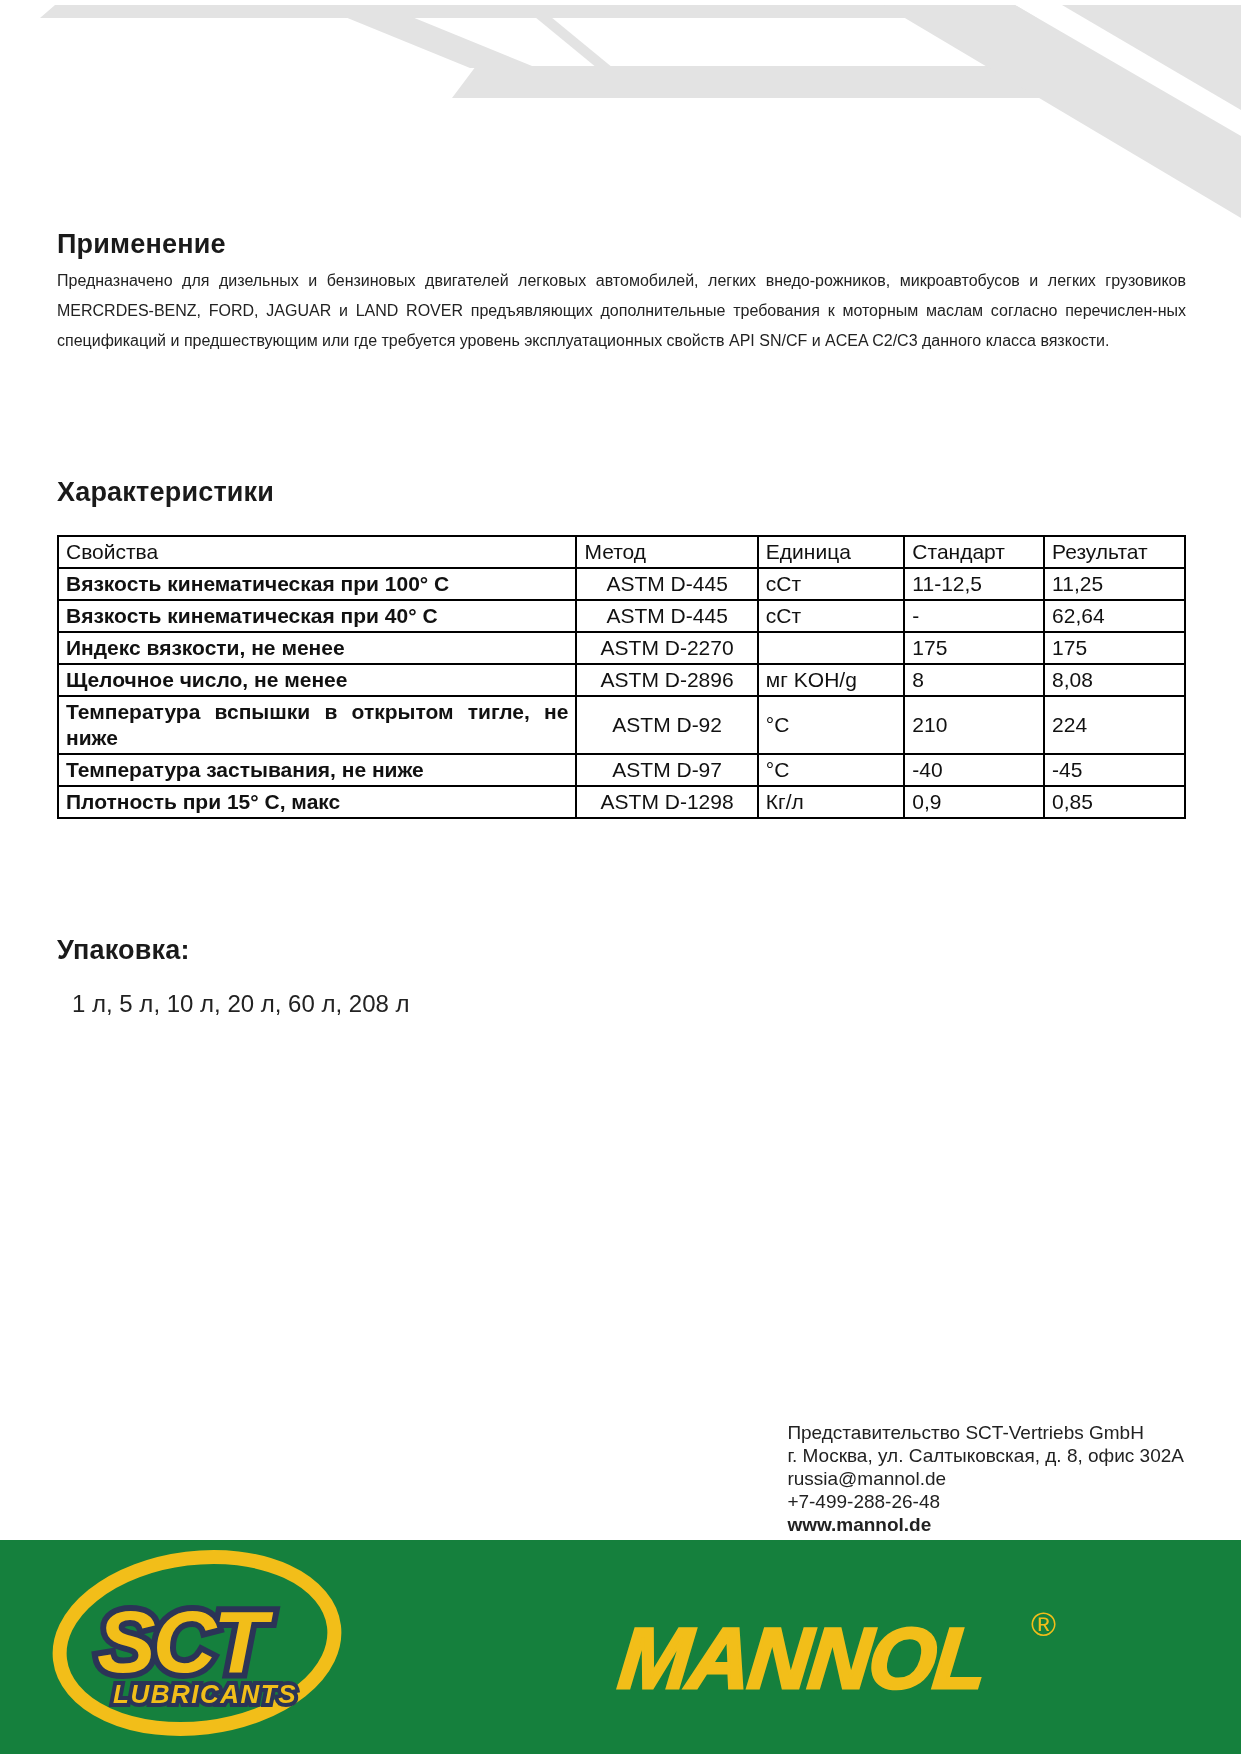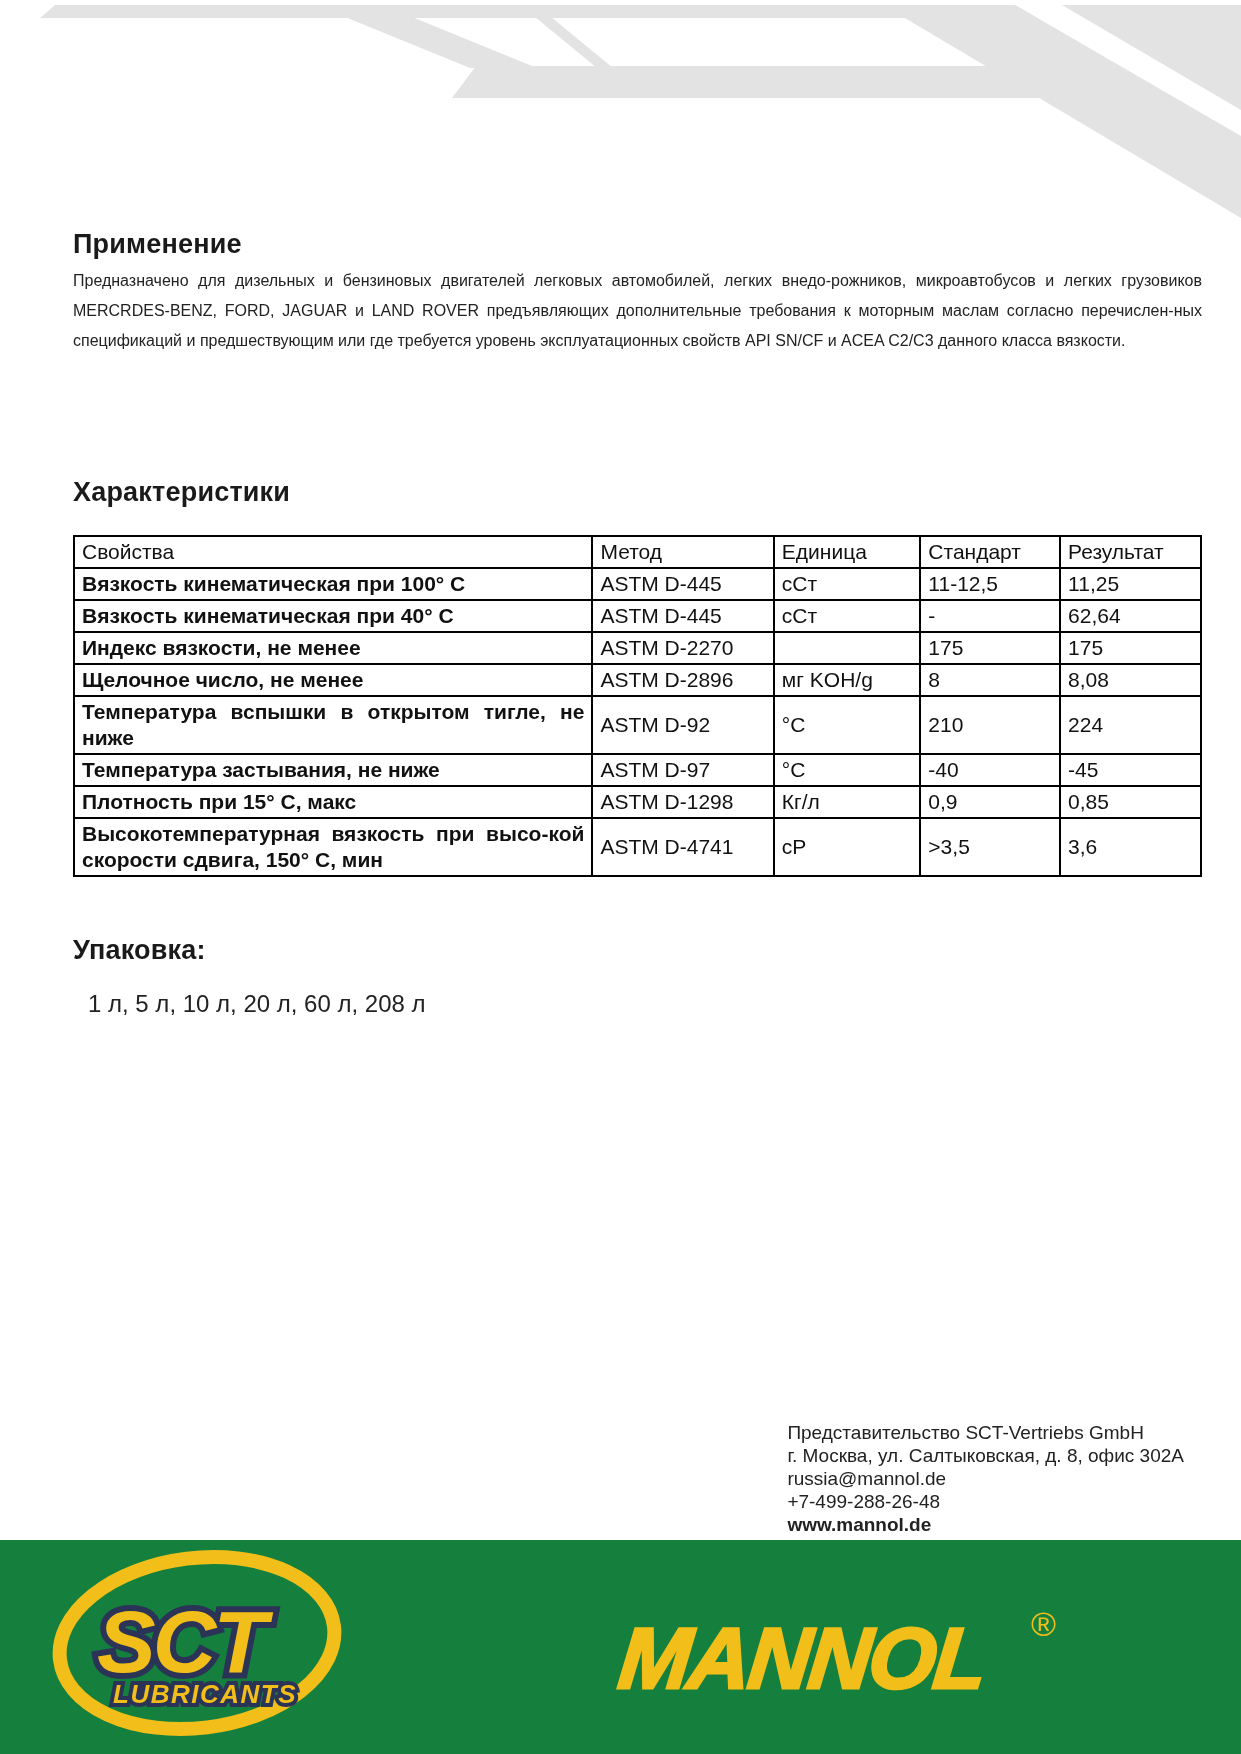--- a/index.html
+++ b/index.html
@@ -6,21 +6,21 @@
   .page{
     position:relative;
     width:1241px;height:1754px;
     margin:0 auto;
     background:#ffffff;
     overflow:hidden;
     font-family:"Liberation Sans", sans-serif;
     color:#1c1c1c;
   }
   .deco{position:absolute;top:0;left:0;}
-  .section{position:absolute;left:73px;width:1129px;}
+  .section{position:absolute;left:57px;width:1129px;}
   .sec-application{top:229px;}
   .sec-characteristics{top:477px;}
   .sec-packaging{top:935px;}
   h2.doc-h{
     margin:0;
     font-size:27px;
     font-weight:bold;
     color:#1a1a1a;
     letter-spacing:0.2px;
   }
@@ -43,21 +43,21 @@
     font-size:21px;
     font-weight:normal;
     line-height:26px;
     padding:2px 7px;
     vertical-align:middle;
     color:#111;
   }
   table.props th{text-align:left;}
   table.props td{text-align:left;}
   table.props td.c-prop{text-align:justify;font-weight:bold;}
-  table.props td.c-method{text-align:left;}
+  table.props td.c-method{text-align:center;}
   col.w-prop{width:46%;}
   col.w-method{width:16.1%;}
   col.w-unit{width:13%;}
   col.w-std{width:12.4%;}
   col.w-res{width:12.5%;}
   .pack-sizes{
     margin:24px 0 0 15px;
     font-size:24px;
     color:#222;
   }
@@ -169,27 +169,20 @@
           <td>-40</td>
           <td>-45</td>
         </tr>
         <tr>
           <td class="c-prop">Плотность при 15° C, макс</td>
           <td class="c-method">ASTM D-1298</td>
           <td>Кг/л</td>
           <td>0,9</td>
           <td>0,85</td>
         </tr>
-        <tr>
-          <td class="c-prop">Высокотемпературная вязкость при высо-кой скорости сдвига, 150° C, мин</td>
-          <td class="c-method">ASTM D-4741</td>
-          <td>сP</td>
-          <td>&gt;3,5</td>
-          <td>3,6</td>
-        </tr>
       </tbody>
     </table>
   </section>
 
   <section class="section sec-packaging">
     <h2 class="doc-h">Упаковка:</h2>
     <p class="pack-sizes">1 л, 5 л, 10 л, 20 л, 60 л, 208 л</p>
   </section>
 
   <div class="footer-contact">

